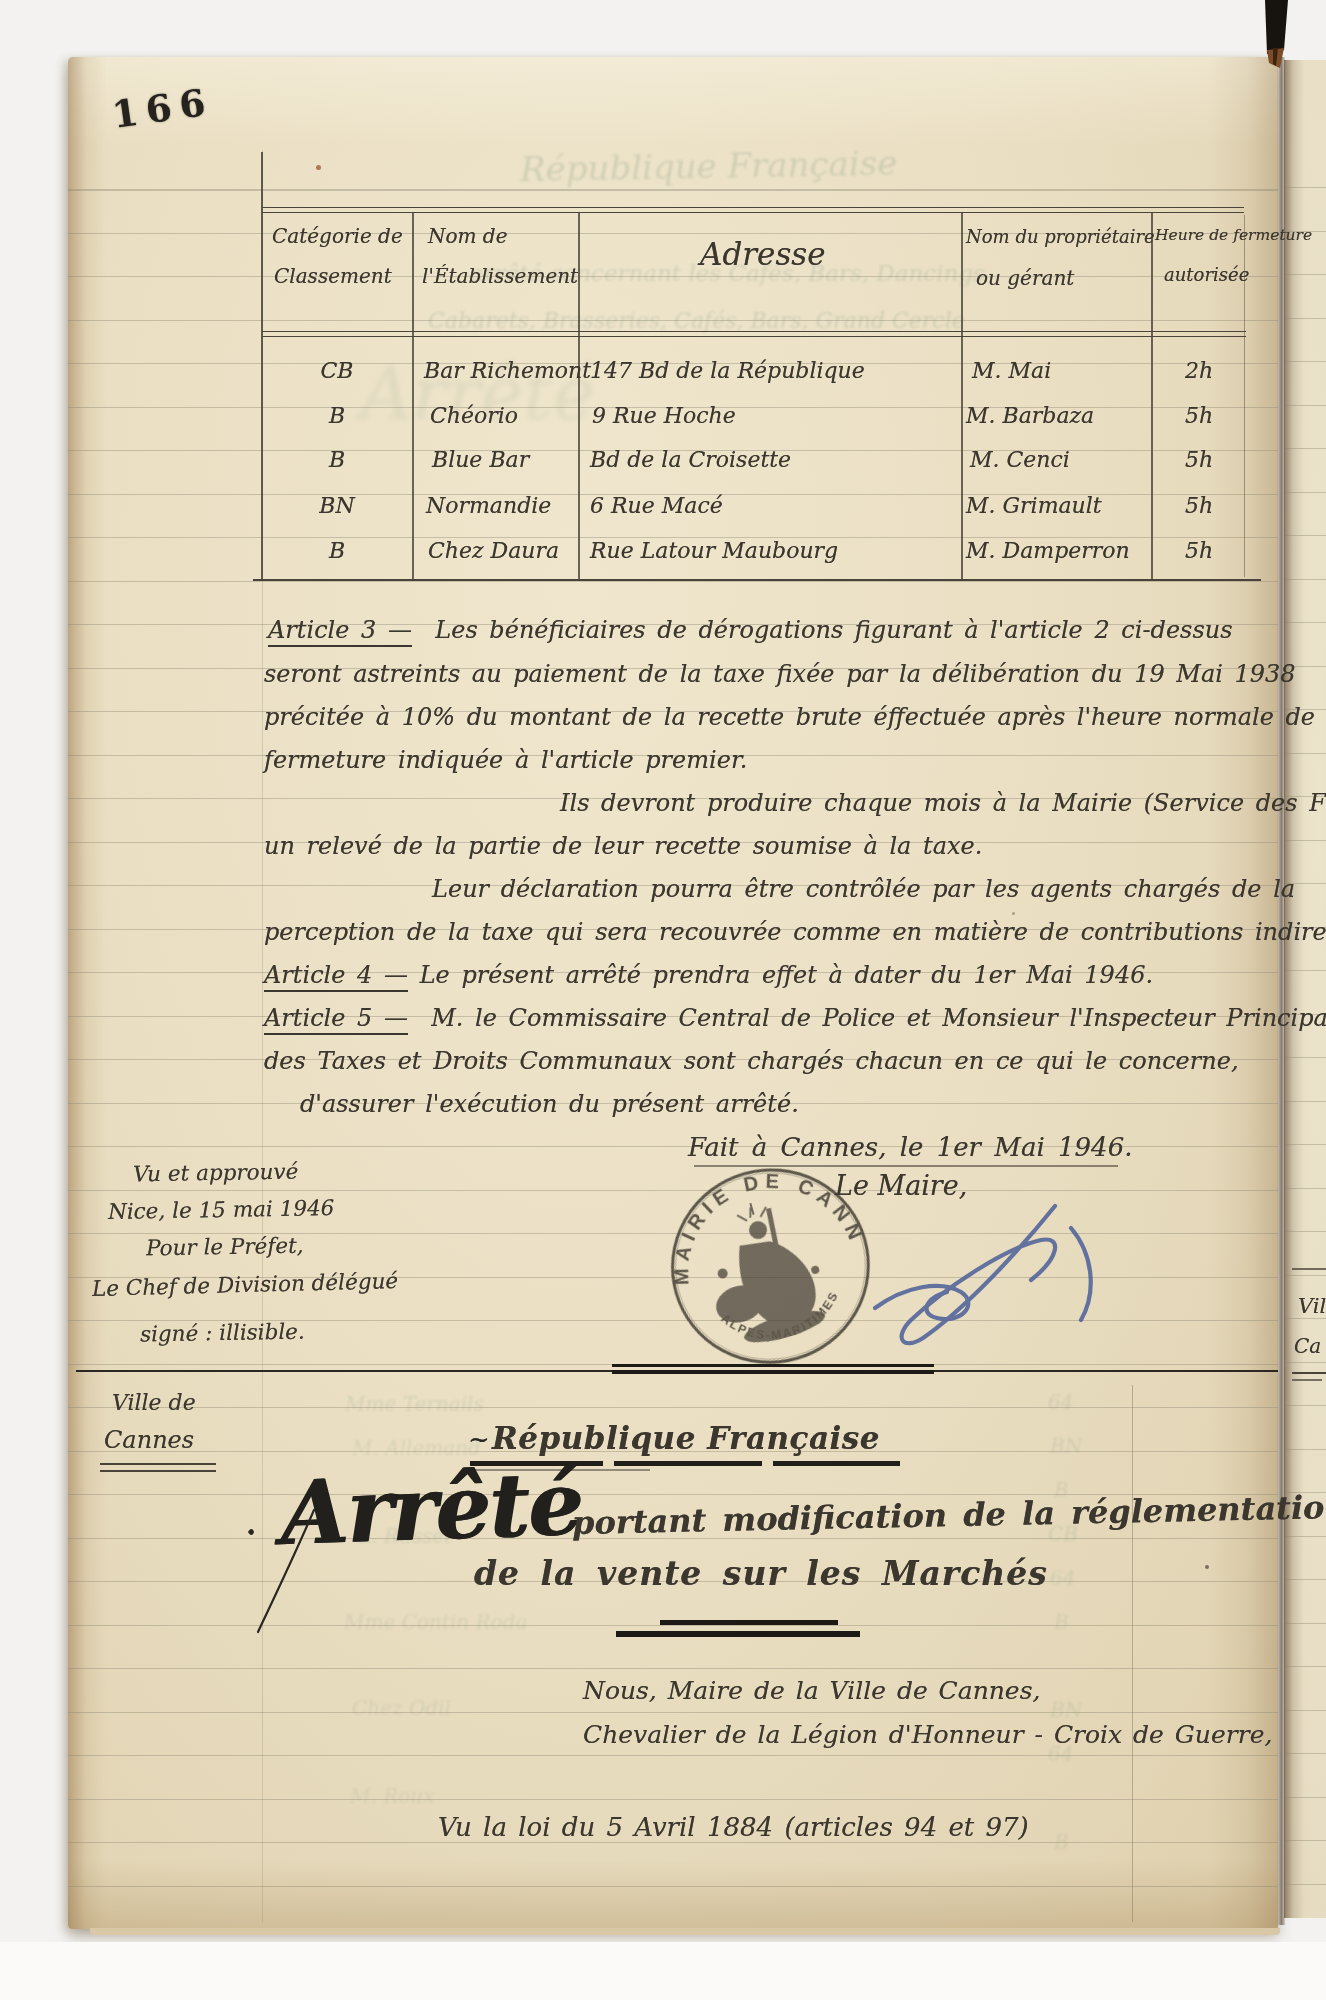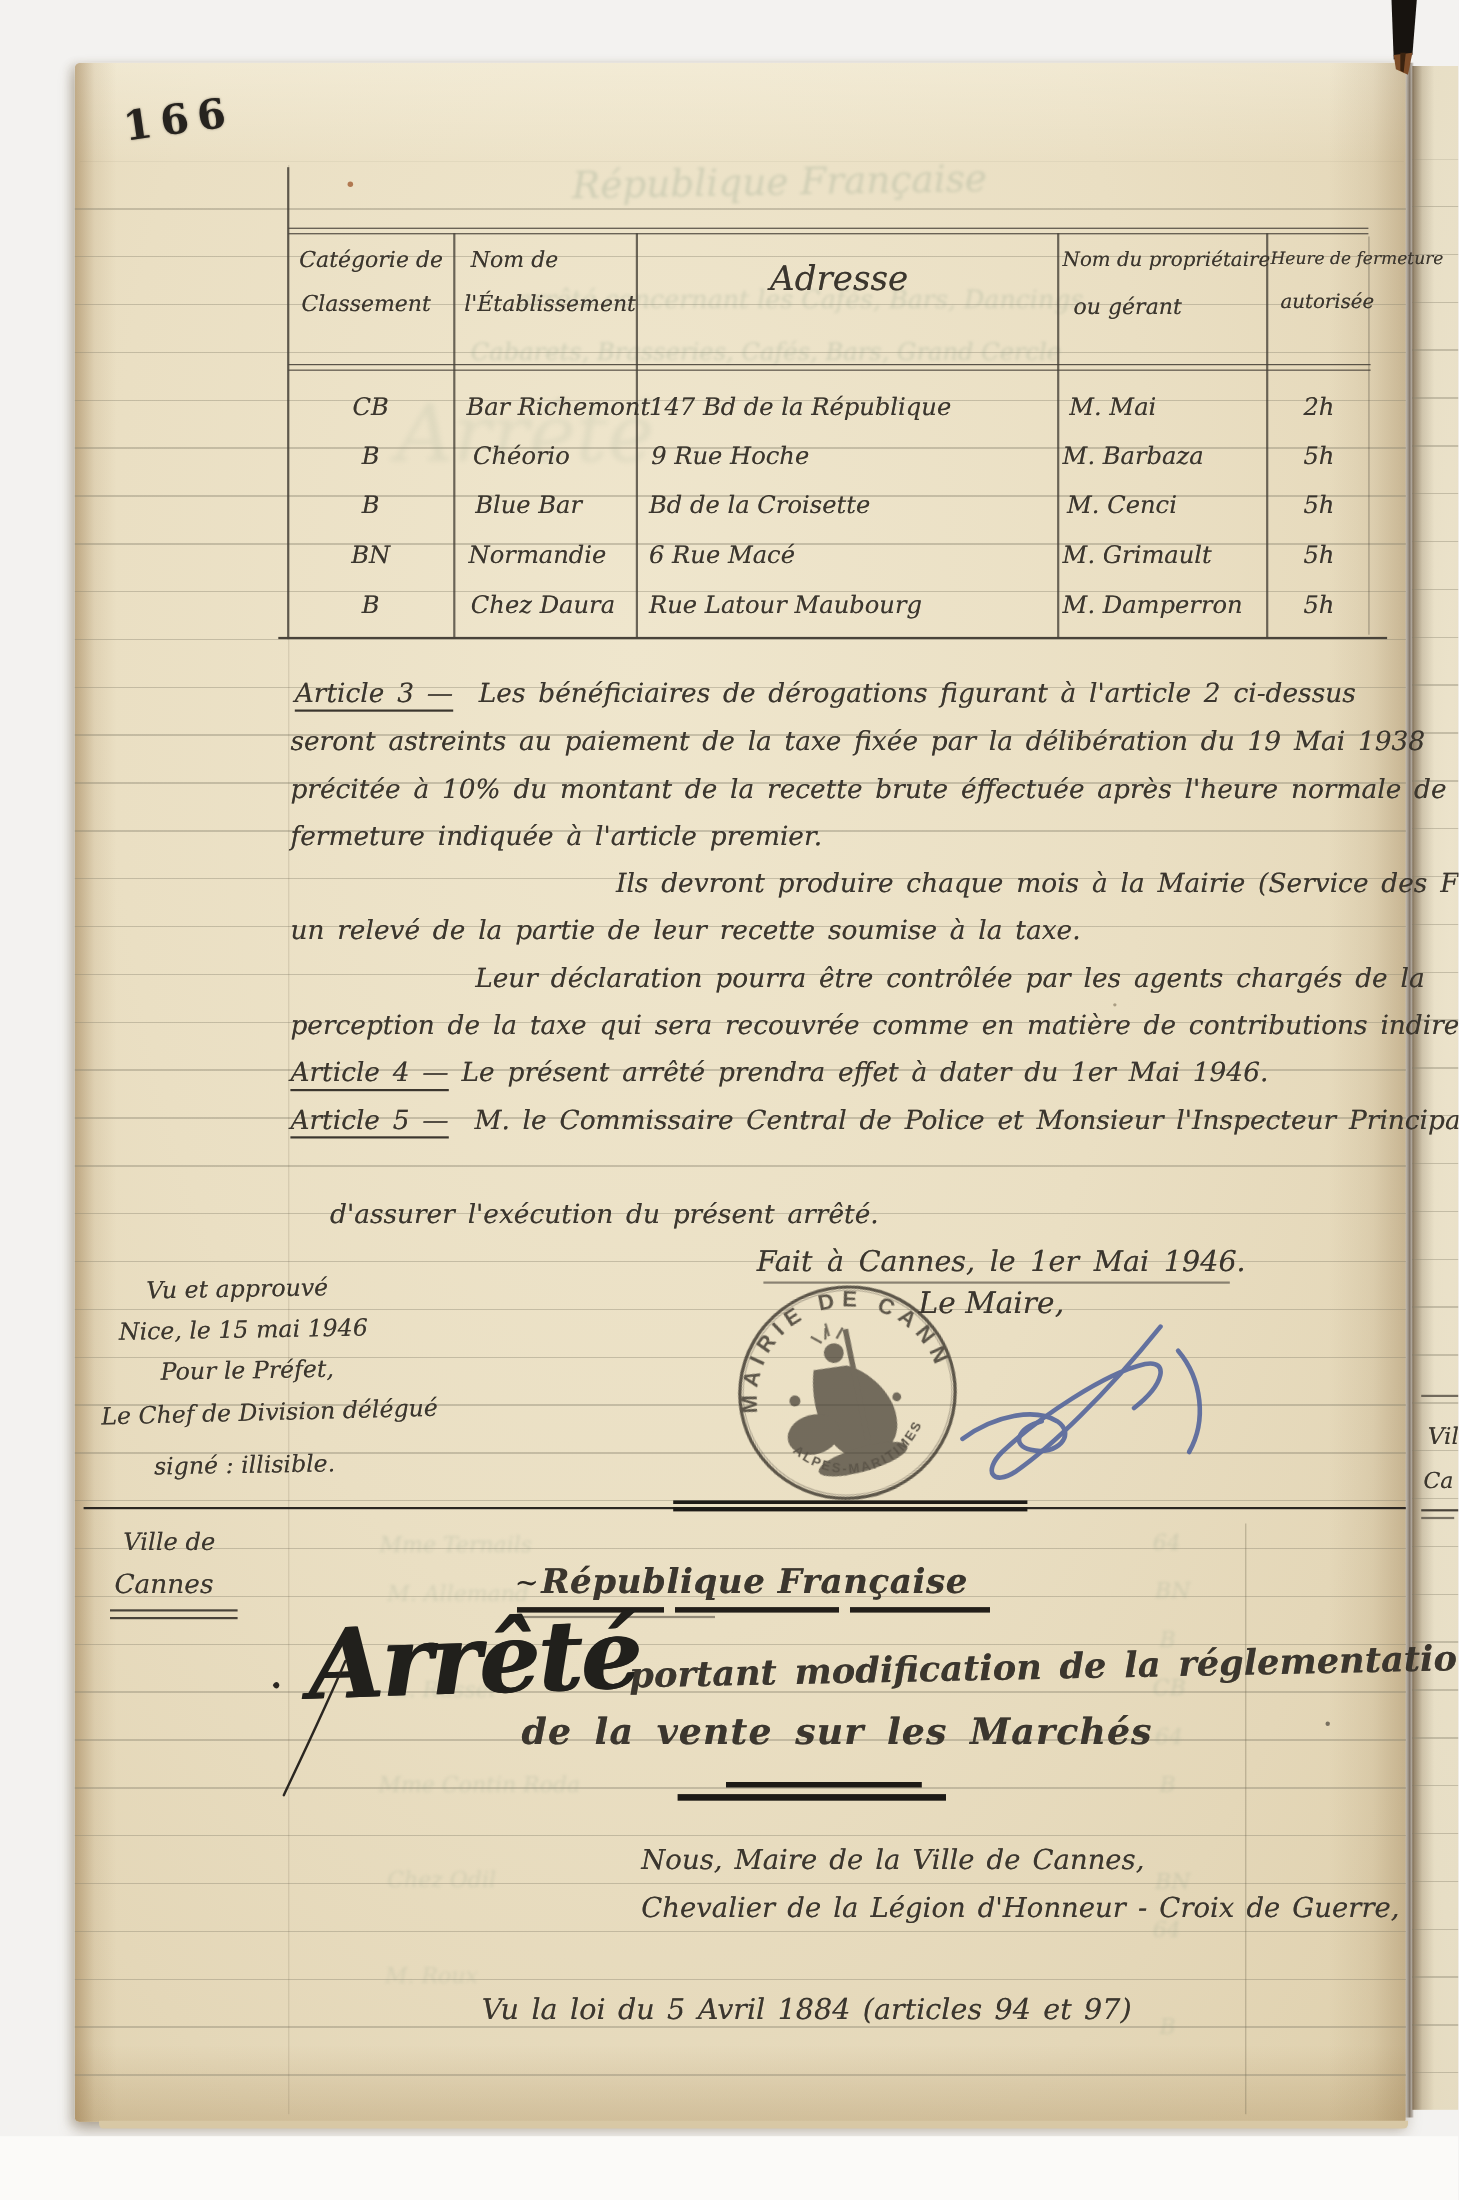--- a/index.html
+++ b/index.html
@@ -142,20 +142,21 @@
   <div class="hw body-line" style="left:268px;top:616px;"><span class="art-label">Article 3 —</span>&nbsp;&nbsp;<span>Les bénéficiaires de dérogations figurant à l'article 2 ci-dessus</span></div>
   <div class="hw body-line" style="left:264px;top:660px;">seront astreints au paiement de la taxe fixée par la délibération du 19 Mai 1938</div>
   <div class="hw body-line" style="left:264px;top:703px;">précitée à 10% du montant de la recette brute éffectuée après l'heure normale de</div>
   <div class="hw body-line" style="left:264px;top:746px;">fermeture indiquée à l'article premier.</div>
   <div class="hw body-line" style="left:560px;top:789px;">Ils devront produire chaque mois à la Mairie (Service des Finances)</div>
   <div class="hw body-line" style="left:432px;top:875px;">Leur déclaration pourra être contrôlée par les agents chargés de la</div>
   <div class="hw body-line" style="left:264px;top:832px;">un relevé de la partie de leur recette soumise à la taxe.</div>
   <div class="hw body-line" style="left:264px;top:918px;">perception de la taxe qui sera recouvrée comme en matière de contributions indirectes.</div>
   <div class="hw body-line" style="left:264px;top:961px;"><span class="art-label">Article 4 —</span>&nbsp;<span>Le présent arrêté prendra effet à dater du 1er Mai 1946.</span></div>
   <div class="hw body-line" style="left:264px;top:1004px;"><span class="art-label">Article 5 —</span>&nbsp;&nbsp;<span>M. le Commissaire Central de Police et Monsieur l'Inspecteur Principal</span></div>
+  <div class="hw body-line" style="left:264px;top:1047px;">des Taxes et Droits Communaux sont chargés chacun en ce qui le concerne,</div>
   <div class="hw body-line" style="left:300px;top:1090px;">d'assurer l'exécution du présent arrêté.</div>
 
   <div class="hw" style="left:688px;top:1132px;font-size:26px;word-spacing:5px;">Fait à Cannes, le 1er Mai 1946.</div>
   <div class="ln" style="left:694px;top:1165px;width:424px;height:1.5px;opacity:.6;"></div>
   <div class="hw" style="left:835px;top:1170px;font-size:27px;">Le Maire,</div>
 
   <div class="hw" style="left:133px;top:1160px;font-size:21.5px;transform:rotate(-1deg);">Vu et approuvé</div>
   <div class="hw" style="left:108px;top:1197px;font-size:21.5px;transform:rotate(-1deg);">Nice, le 15 mai 1946</div>
   <div class="hw" style="left:146px;top:1234px;font-size:21.5px;transform:rotate(-1deg);">Pour le Préfet,</div>
   <div class="hw" style="left:92px;top:1272px;font-size:21.5px;transform:rotate(-1.5deg);">Le Chef de Division délégué</div>

